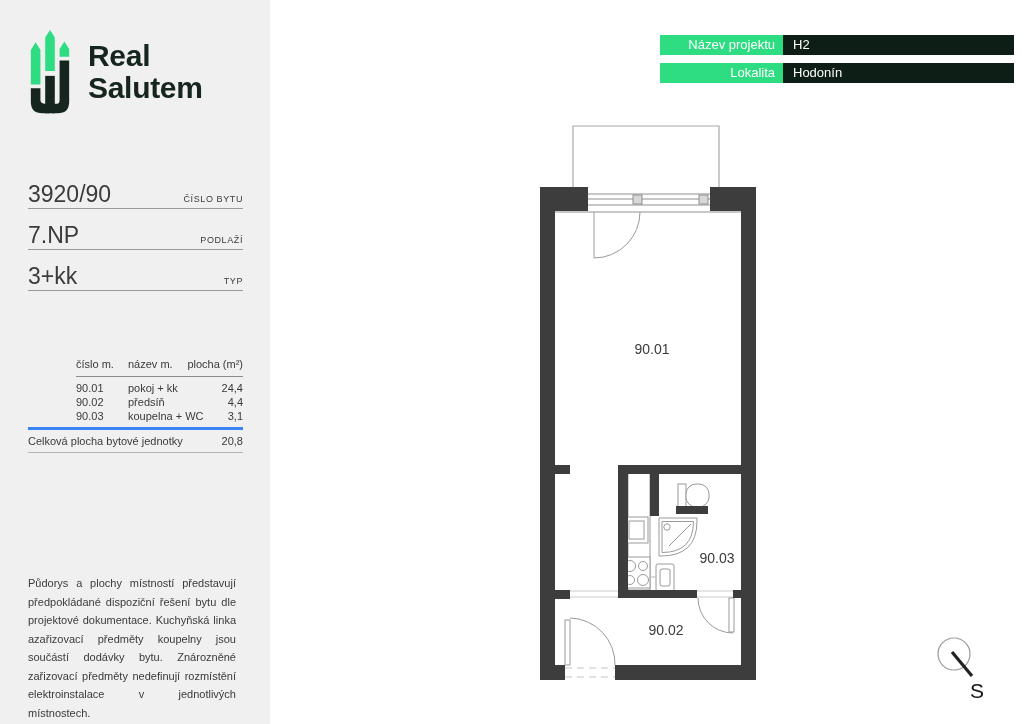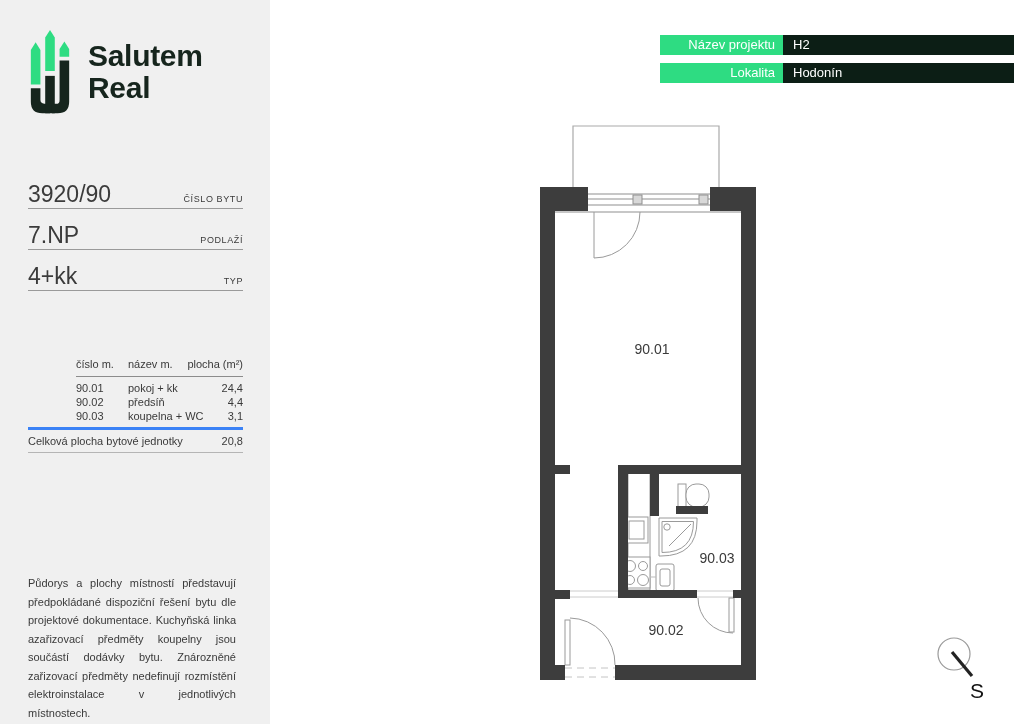--- a/index.html
+++ b/index.html
@@ -47,36 +47,36 @@
 
       <polygon points="28,50 33,42 38,50 38,86 28,86" fill="#2edc82"></polygon>
       <polygon points="43,37 48,29 53,37 53,72 43,72" fill="#2edc82"></polygon>
       <polygon points="58,49 63,41 68,49 68,57 58,57" fill="#2edc82"></polygon>
 
       <path d="M28 90 H38 V102 Q38 106 42 106 H48 V116 H40 Q28 116 28 104 Z" fill="#16251d"></path>
       <rect x="43" y="77" width="10" height="39" fill="#16251d"></rect>
       <path d="M68 61 V104 Q68 116 56 116 H50 V106 H56 Q58 106 58 102 V61 Z" fill="#16251d"></path>
     </svg>
     <div class="brand">
+      <div>Real</div>
       <div>Salutem</div>
-      <div>Real</div>
     </div>
   </div>
 
   <div class="fields">
     <div class="field">
       <span class="val">3920/90</span>
       <span class="lab">ČÍSLO BYTU</span>
     </div>
     <div class="field">
       <span class="val">7.NP</span>
       <span class="lab">PODLAŽÍ</span>
     </div>
     <div class="field">
-      <span class="val">4+kk</span>
+      <span class="val">3+kk</span>
       <span class="lab">TYP</span>
     </div>
   </div>
 
   <div class="rtable">
     <div class="trow thead">
       <span>číslo m.</span>
       <span>název m.</span>
       <span class="c3">plocha (m²)</span>
     </div>

